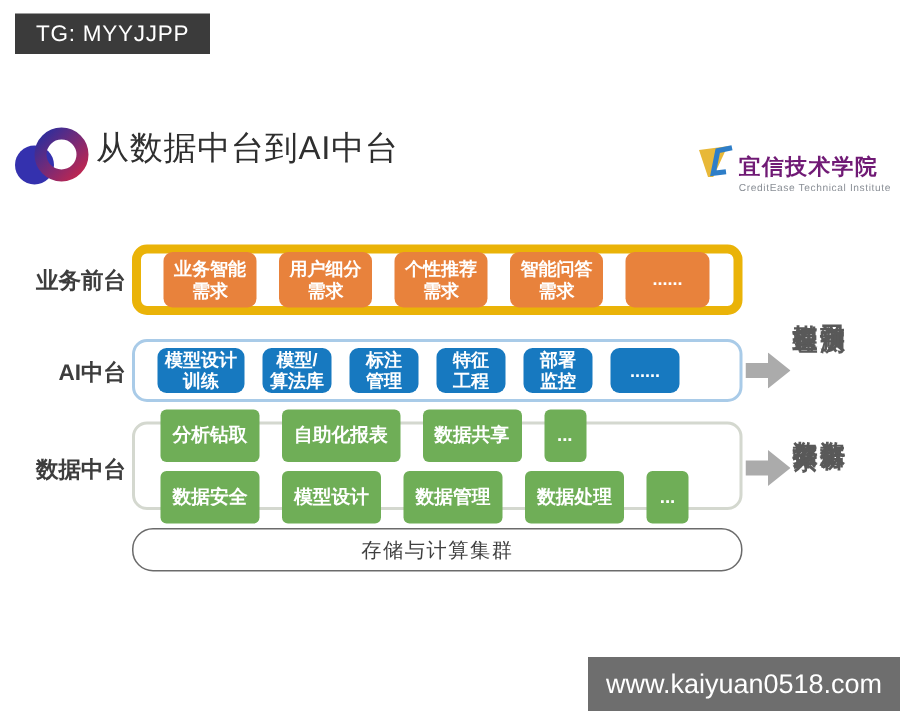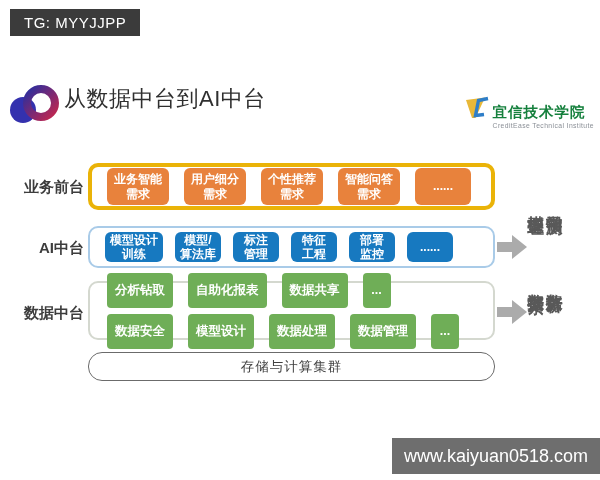--- a/index.html
+++ b/index.html
@@ -11,32 +11,32 @@
          font-size:15px;display:flex;align-items:center;padding:0 14px;letter-spacing:.5px;}
 
   
   .logo{position:absolute;left:8px;top:82px;}
   .title{position:absolute;left:64px;top:84px;margin:0;font-size:22px;font-weight:normal;
          color:#2f2f2f;letter-spacing:.5px;}
 
   
   .brand{position:absolute;right:6px;top:84px;display:flex;align-items:center;gap:3px;}
   .brand-text{display:flex;flex-direction:column;line-height:1.05;}
-  .brand-name{font-size:14.5px;font-weight:bold;color:#15803d;letter-spacing:1px;margin-top:21px;}
+  .brand-name{font-size:14.5px;font-weight:bold;color:#701a75;letter-spacing:1px;margin-top:21px;}
   .brand-sub{font-size:6.8px;color:#8a8f96;letter-spacing:.4px;margin-top:2px;}
 
   
   .rlabel{position:absolute;left:0;width:84px;text-align:right;font-size:15px;
           font-weight:bold;color:#3d3d3d;}
   .rlabel.l1{top:178px;}  .rlabel.l2{top:239px;}  .rlabel.l3{top:304px;}
 
   
   .row{position:absolute;left:88px;width:407px;box-sizing:border-box;border-radius:10px;
        background:#fff;}
-  .row1{top:163px;height:47px;border:4px solid #eab308;}
+  .row1{top:163px;height:47px;border:6px solid #eab308;}
   .row2{top:226px;height:42px;border:2px solid #a9cbe8;}
   .row3{top:281px;height:59px;border:2px solid #d4d8cf;display:flex;flex-direction:column;
         justify-content:center;gap:6px;}
   .boxes{display:flex;align-items:center;}
   .row1 .boxes,.row2 .boxes{height:100%;padding-left:15px;}
   .row1 .boxes{gap:15px;} .row2 .boxes{gap:12px;}
   .row3 .boxes{gap:15px;padding-left:17px;}
 
   .box{color:#fff;font-weight:bold;text-align:center;white-space:pre-line;line-height:1.2;
        display:flex;align-items:center;justify-content:center;box-sizing:border-box;}
@@ -132,22 +132,22 @@
   <div class="row row3">
     <div class="boxes">
         <span class="box">分析钻取</span>
         <span class="box">自助化报表</span>
         <span class="box">数据共享</span>
         <span class="box">...</span>
       </div>
     <div class="boxes">
         <span class="box">数据安全</span>
         <span class="box">模型设计</span>
+        <span class="box">数据管理</span>
         <span class="box">数据处理</span>
-        <span class="box">数据管理</span>
         <span class="box">...</span>
       </div>
   </div>
 
   <div class="storage">存储与计算集群</div>
 
   <svg class="arrow a1" width="30" height="24" viewBox="0 0 30 24">
     <rect x="0" y="7" width="15" height="10" fill="#ababab"></rect>
     <polygon points="15,0 30,12 15,24" fill="#ababab"></polygon>
   </svg>

